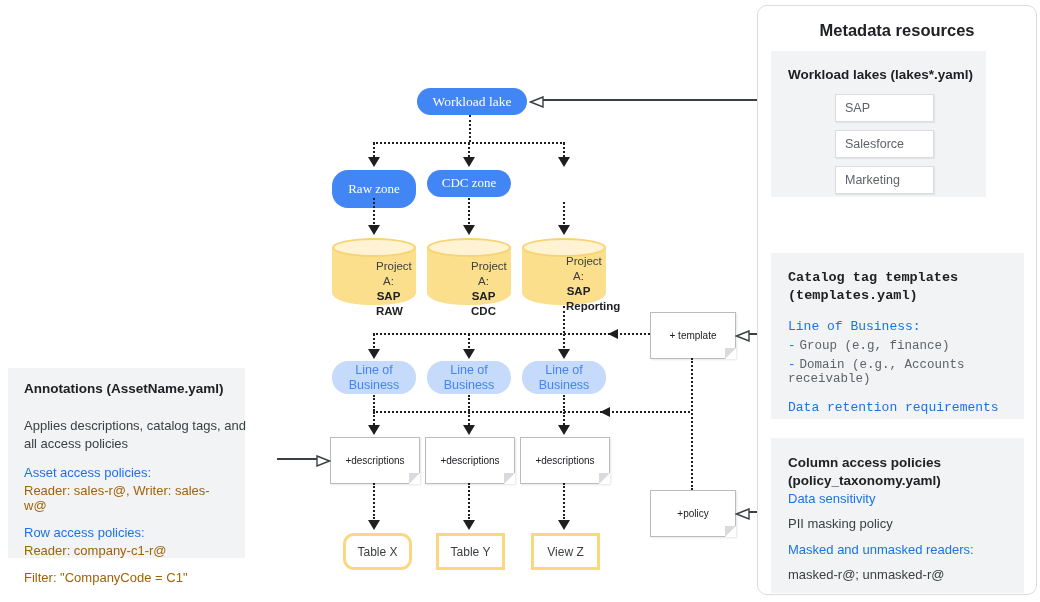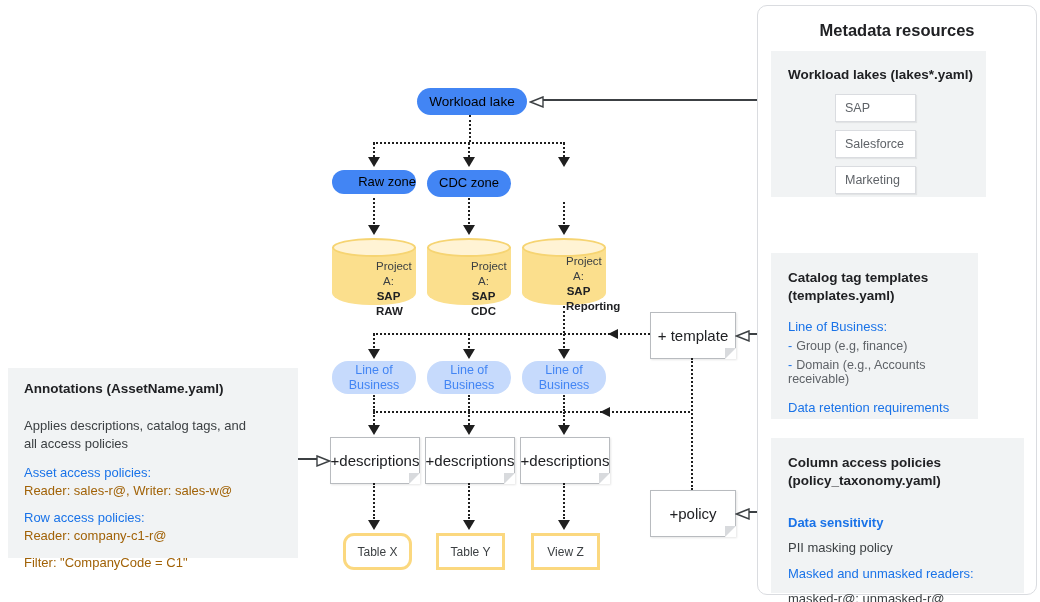--- a/index.html
+++ b/index.html
@@ -10,58 +10,58 @@
   .vdot{position:absolute;width:0;border-left:2px dotted #1f1f1f;}
   .hdot{position:absolute;height:0;border-top:2px dotted #1f1f1f;}
   .shaft{position:absolute;height:0;border-top:2px solid #3c4043;}
   .ah-down{position:absolute;width:0;height:0;border-left:6px solid transparent;
            border-right:6px solid transparent;border-top:10px solid #1f1f1f;}
   .ah-left{position:absolute;width:0;height:0;border-top:5px solid transparent;
            border-bottom:5px solid transparent;border-right:10px solid #1f1f1f;}
   .oah{position:absolute;width:15px;height:12px;}
 
   
-  .pill{position:absolute;background:#4285f4;color:#000000;border-radius:16px;
+  .pill{position:absolute;background:#4285f4;color:#ffffff;border-radius:16px;
         display:flex;align-items:center;justify-content:center;text-align:center;
-        font-size:13px;line-height:1.15;}
+        font-size:13px;line-height:1.15;font-family:Liberation Serif, serif;}
   .pill-light{position:absolute;background:#c6dafc;color:#4285f4;border-radius:16px;
         display:flex;align-items:center;justify-content:center;text-align:center;
         font-size:12.5px;line-height:1.2;}
   .cyl{position:absolute;width:84px;height:67px;}
   .cyl-top{position:absolute;top:0;left:0;width:84px;height:19px;border-radius:50%;
            background:#fff3d4;border:2px solid #f6d472;box-sizing:border-box;}
   .cyl-body{position:absolute;top:9px;left:0;width:84px;bottom:0;background:#fbdf8d;
             border-radius:0 0 45% 45%/0 0 12px 12px;}
   .cyl-label{position:absolute;left:0;right:15px;top:21px;text-align:center;font-size:11.5px;
              color:#3c4043;line-height:1.3;padding-left:44px;}
   .cyl-label b{color:#202124;}
   .note{position:absolute;background:#ffffff;border:1px solid #b8bbbf;
         box-shadow:1px 1px 2px rgba(0,0,0,0.10);display:flex;align-items:center;
-        justify-content:center;font-size:15px;color:#202124;}
+        justify-content:center;font-size:10px;color:#202124;}
   .note::after{content:"";position:absolute;right:-1px;bottom:-1px;width:0;height:0;
         border-top:11px solid #d8dadd;border-right:11px solid #ffffff;}
   .tbl{position:absolute;background:#ffffff;border:3px solid #fbd87f;
        display:flex;align-items:center;justify-content:center;
        font-size:12px;color:#3c4043;}
 
   
-  .left-panel{position:absolute;left:8px;top:368px;width:290px;height:190px;
+  .left-panel{position:absolute;left:8px;top:368px;width:237px;height:190px;
               background:#f1f3f4;box-sizing:border-box;padding:13px 16px;font-size:13px;}
   .left-panel .t{font-weight:bold;font-size:13.5px;color:#202124;}
   .left-panel .b{margin-top:21px;color:#3c4043;line-height:1.4;width:238px;}
   .blue-h{color:#1a73e8;}
   .left-panel .blue-h{margin-top:12px;}
   .left-panel .v{margin-top:3px;color:#a16207;}
 
   .right-panel{position:absolute;left:757px;top:5px;width:280px;height:590px;
                background:#ffffff;border:1px solid #dadce0;border-radius:10px;box-sizing:border-box;}
   .rp-title{margin-top:15px;text-align:center;font-weight:bold;font-size:16.5px;color:#202124;}
   .gray-card{position:absolute;background:#f1f3f4;box-sizing:border-box;}
   .gc-h{font-weight:bold;font-size:13.5px;color:#202124;line-height:1.35;}
-  .lake-item{width:81px;height:28px;margin-left:47px;margin-bottom:8px;background:#ffffff;
+  .lake-item{width:99px;height:28px;margin-left:47px;margin-bottom:8px;background:#ffffff;
              border:1px solid #dadce0;box-sizing:border-box;font-size:12.5px;color:#5f6368;
              display:flex;align-items:center;padding-left:9px;box-shadow:1px 1px 1px rgba(0,0,0,0.06);}
   .bullet-line{margin-top:5px;font-size:12.5px;color:#5f6368;}
   .bullet-line .dash{color:#1a73e8;margin-right:4px;}
   .gc-blue{font-size:13px;color:#1a73e8;}
   .gc-val{font-size:13px;color:#3c4043;margin-top:10px;}
 </style>
 </head>
 <body>
 
@@ -73,21 +73,21 @@
 
   <div class="vdot" style="left:469px;top:115px;height:27px;"></div>
   <div class="hdot" style="left:373px;top:142px;width:192px;"></div>
   <div class="vdot" style="left:373px;top:143px;height:14px;"></div>
   <div class="vdot" style="left:468px;top:143px;height:14px;"></div>
   <div class="vdot" style="left:563px;top:143px;height:14px;"></div>
   <div class="ah-down" style="left:368px;top:157px;"></div>
   <div class="ah-down" style="left:463px;top:157px;"></div>
   <div class="ah-down" style="left:558px;top:157px;"></div>
 
-  <div class="pill" style="left:332px;top:170px;width:84px;height:24px;justify-content:flex-end;">
+  <div class="pill" style="left:332px;top:170px;width:84px;height:38px;">
     <span>Raw zone</span>
   </div>
   <div class="pill" style="left:427px;top:170px;width:84px;height:27px;">
     <span>CDC zone</span>
   </div>
 
   <div class="vdot" style="left:373px;top:198px;height:26px;"></div>
   <div class="vdot" style="left:468px;top:198px;height:26px;"></div>
   <div class="vdot" style="left:563px;top:202px;height:22px;"></div>
   <div class="ah-down" style="left:368px;top:225px;"></div>
@@ -235,36 +235,36 @@
         </div>
         <div class="lake-item">
           <span>Salesforce</span>
         </div>
         <div class="lake-item">
           <span>Marketing</span>
         </div>
       </div>
     </div>
 
-    <div class="gray-card" style="left:13px;top:247px;width:207px;height:166px;padding:16px 0 15px 17px;">
+    <div class="gray-card" style="left:13px;top:247px;width:253px;height:166px;padding:16px 0 15px 17px;font-family:Liberation Mono, monospace;">
       <div class="gc-h">Catalog tag templates</div>
       <div class="gc-h">(templates.yaml)</div>
       <div class="gc-blue" style="margin-top:14px;">Line of Business:</div>
       <div class="bullet-line">
         <span class="dash">-</span><span>Group (e.g, finance)</span>
       </div>
       <div class="bullet-line">
         <span class="dash">-</span><span>Domain (e.g., Accounts receivable)</span>
       </div>
       <div class="gc-blue" style="margin-top:14px;">Data retention requirements</div>
     </div>
 
     <div class="gray-card" style="left:13px;top:432px;width:253px;height:155px;padding:16px 0 0 17px;">
       <div class="gc-h">Column access policies</div>
       <div class="gc-h">(policy_taxonomy.yaml)</div>
-      <div class="gc-blue" style="margin-top:25px;font-weight:bold;">Data sensitivity</div>
+      <div class="gc-blue" style="margin-top:1px;">Data sensitivity</div>
       <div class="gc-val">PII masking policy</div>
       <div class="gc-blue" style="margin-top:11px;">Masked and unmasked readers:</div>
       <div class="gc-val">masked-r@; unmasked-r@</div>
     </div>
   </div>
 
 </div>
 
 </body></html>

